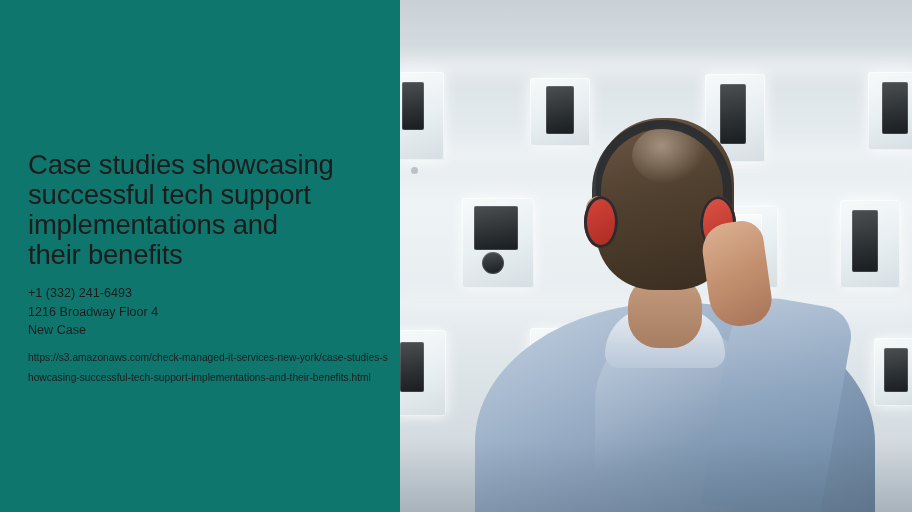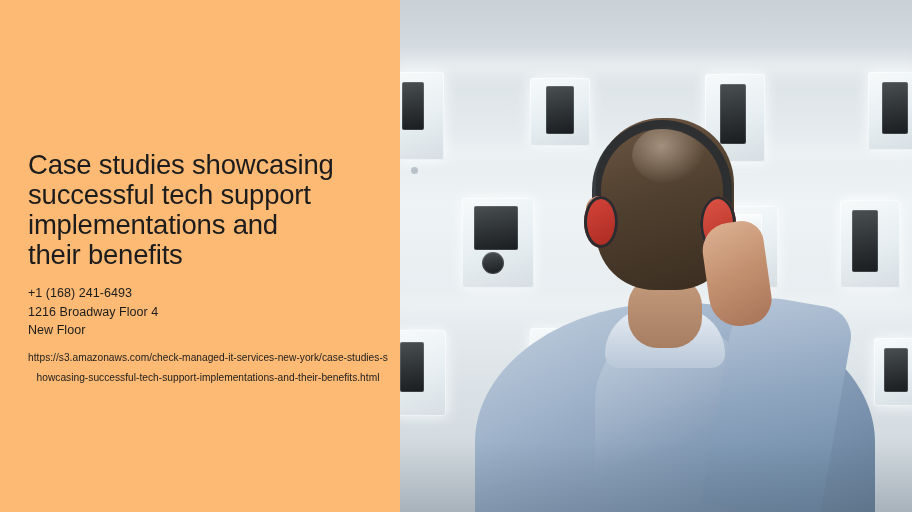--- a/index.html
+++ b/index.html
@@ -16,21 +16,21 @@
   .page {
     position: relative;
     width: 912px;
     height: 512px;
     display: flex;
   }
   .left-panel {
     position: relative;
     width: 400px;
     height: 512px;
-    background: #fdba74;
+    background: #0f766e;
     flex: 0 0 400px;
     box-sizing: border-box;
   }
   .content {
     position: absolute;
     left: 28px;
     top: 150px;
     width: 380px;
   }
   .headline {
@@ -57,21 +57,20 @@
     letter-spacing: 0.05px;
   }
   .url {
     font-size: 10.2px;
     line-height: 20px;
     color: #1c1c1c;
     margin: 8px 0 0 0;
     width: 360px;
     word-break: break-all;
     letter-spacing: 0.02px;
-    text-align: center;
   }
   .right-panel {
     position: relative;
     width: 512px;
     height: 512px;
     flex: 0 0 512px;
     overflow: hidden;
     background: #cfd6db;
   }
   .photo {
@@ -251,23 +250,23 @@
 <body>
 
 <div class="page">
 
   <div class="left-panel">
     <div class="content">
       <h1 class="headline">Case studies showcasing
 successful tech support
 implementations and
 their benefits</h1>
-      <div class="info-line">+1 (168) 241-6493</div>
+      <div class="info-line">+1 (332) 241-6493</div>
       <div class="info-line">1216 Broadway Floor 4</div>
-      <div class="info-line">New Floor</div>
+      <div class="info-line">New Case</div>
       <div class="url">https://s3.amazonaws.com/check-managed-it-services-new-york/case-studies-showcasing-successful-tech-support-implementations-and-their-benefits.html</div>
     </div>
   </div>
 
   <div class="right-panel">
     <div class="photo">
       <div class="wall"></div>
 
       <div class="glow glow-strip-1"></div>
       <div class="glow glow-strip-2"></div>

